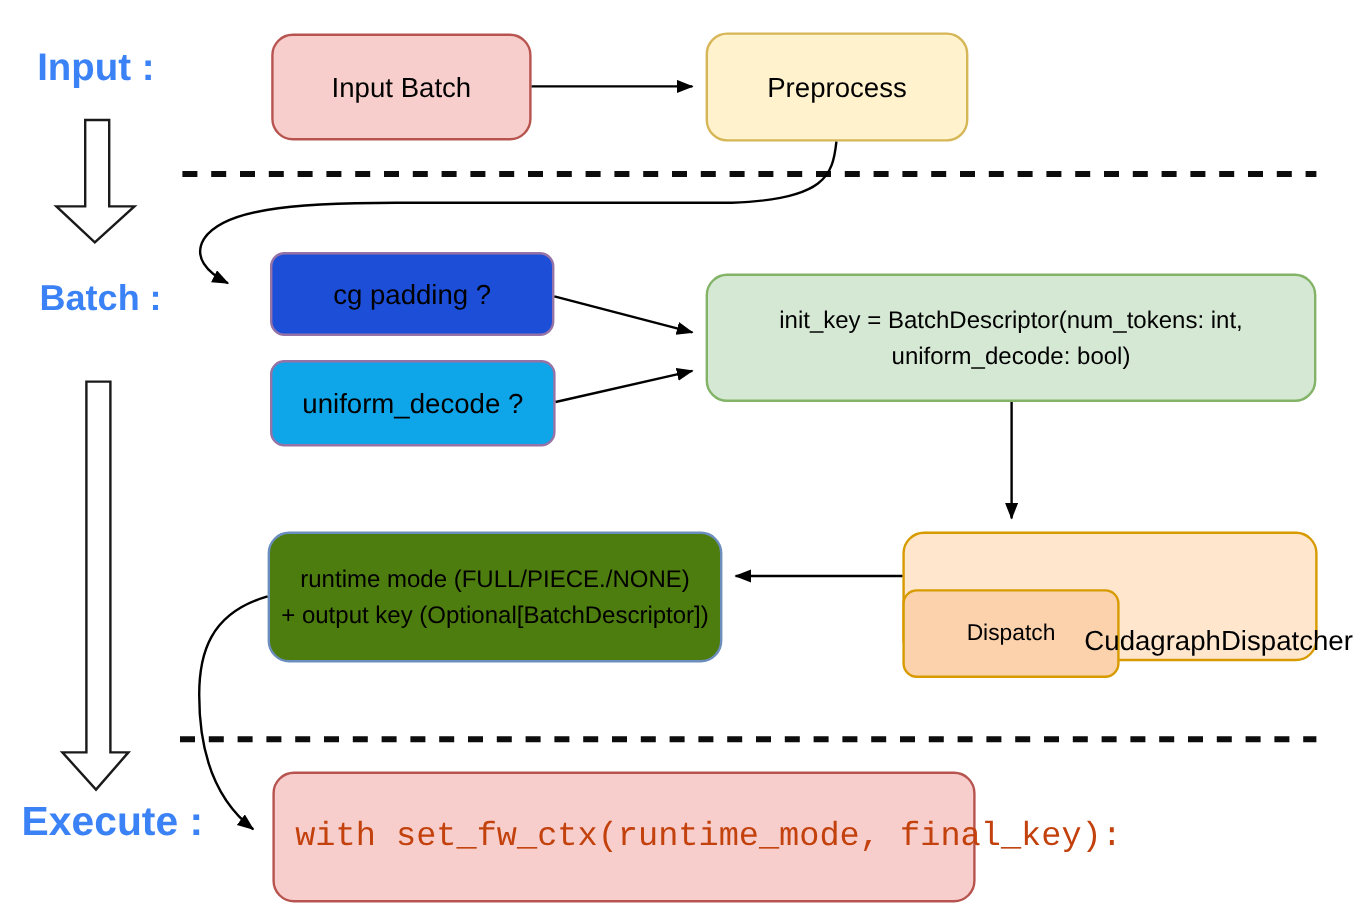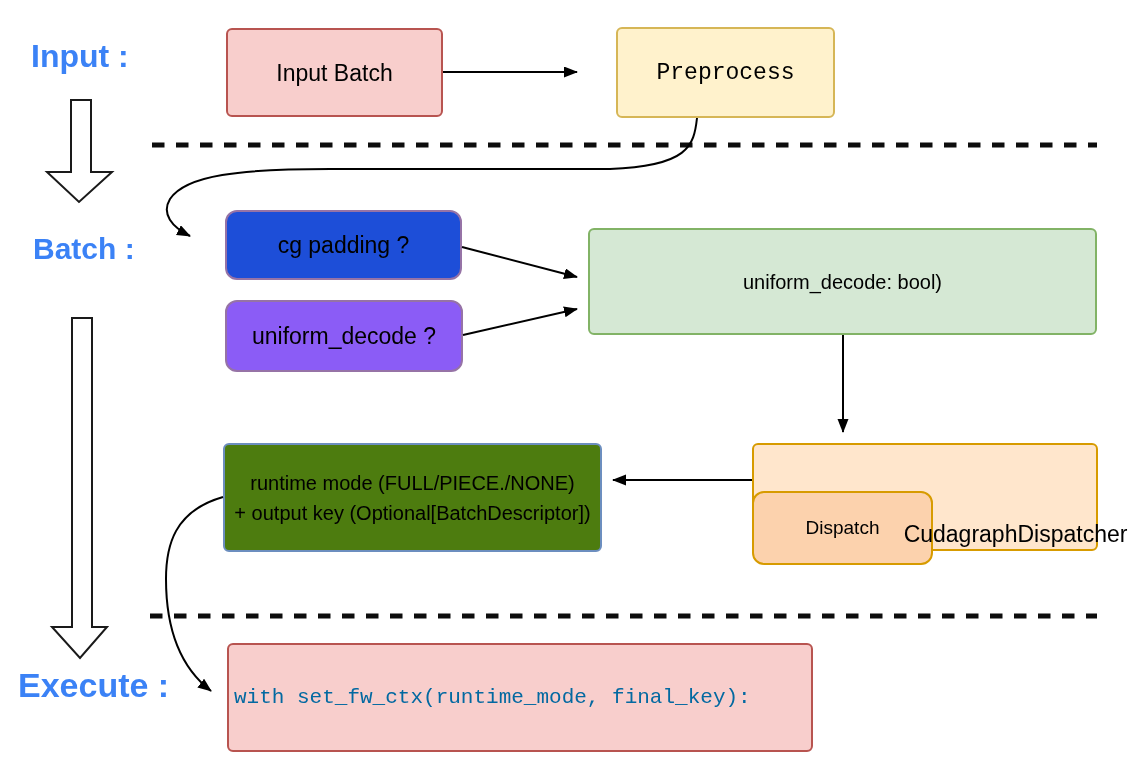--- a/index.html
+++ b/index.html
@@ -6,41 +6,41 @@
   #canvas{
     position:relative;width:1142px;height:770px;background:#ffffff;overflow:hidden;
     font-family:"Liberation Sans","DejaVu Sans",sans-serif;color:#000;
   }
   .stage-lbl{position:absolute;font-weight:bold;color:#3b82f6;white-space:nowrap;}
   #lbl-input{left:31px;top:38px;font-size:32px;}
   #lbl-plan{left:33px;top:232px;font-size:30px;}
   #lbl-execute{left:18px;top:666px;font-size:34px;}
 
   .node{
-    position:absolute;box-sizing:border-box;border:2px solid #000;border-radius:6px;
+    position:absolute;box-sizing:border-box;border:2px solid #000;border-radius:18px;
     display:flex;flex-direction:column;align-items:center;justify-content:center;
     text-align:center;font-size:23px;line-height:28px;color:#000;
   }
   #box-input-batch{left:226px;top:28px;width:217px;height:89px;background:#f8cecc;border-color:#b85450;}
-  #box-preprocess{left:616px;top:27px;width:219px;height:91px;background:#fff2cc;border-color:#d6b656;font-family:Liberation Mono, monospace;}
+  #box-preprocess{left:588px;top:27px;width:219px;height:91px;background:#fff2cc;border-color:#d6b656;}
   #box-cg-padding{left:225px;top:210px;width:237px;height:70px;background:#1d4ed8;border-color:#9673a6;border-radius:12px;}
-  #box-uniform-decode{left:225px;top:300px;width:238px;height:72px;background:#8b5cf6;border-color:#9673a6;border-radius:12px;}
+  #box-uniform-decode{left:225px;top:300px;width:238px;height:72px;background:#0ea5e9;border-color:#9673a6;border-radius:12px;}
   #box-init-key{left:588px;top:228px;width:509px;height:107px;background:#d5e8d4;border-color:#82b366;font-size:20px;line-height:30px;}
   #box-cudagraph{left:752px;top:443px;width:346px;height:108px;background:#ffe6cc;border-color:#d79b00;}
   #box-dispatch{left:752px;top:443px;width:181px;height:74px;background:#fcd2ad;border-color:#d79b00;font-size:19px;border-radius:12px;margin-top:48px;}
   #lbl-cudagraph{
     position:absolute;left:933px;top:443px;width:165px;height:108px;
     display:flex;align-items:flex-end;justify-content:center;
     font-size:23px;line-height:33px;text-align:center;
   }
   #box-runtime{left:223px;top:443px;width:379px;height:109px;background:#4d7c0f;border-color:#6c8ebf;font-size:20px;line-height:30px;}
   #box-code{
     left:227px;top:643px;width:586px;height:109px;background:#f8cecc;border-color:#b85450;
-    align-items:flex-start;padding-left:5px;
-    font-family:"Liberation Mono","DejaVu Sans Mono",monospace;font-size:21px;line-height:28px;color:#0369a1;
+    align-items:flex-start;padding-left:17px;
+    font-family:"Liberation Mono","DejaVu Sans Mono",monospace;font-size:28px;line-height:28px;color:#c2410c;
     text-align:left;
   }
   .code-line{white-space:pre;}
 
   #connectors{position:absolute;left:0;top:0;width:1142px;height:770px;pointer-events:none;}
   .conn{fill:none;stroke:#000;stroke-width:2;marker-end:url(#ah);}
   .dash{fill:none;stroke:#0d0d0d;stroke-width:5;stroke-dasharray:12.5 11.5;}
   .hollow{fill:#ffffff;stroke:#1a1a1a;stroke-width:2;stroke-linejoin:miter;}
 </style>
 </head>
@@ -62,20 +62,21 @@
 
   <div id="box-cg-padding" class="node">
     <span>cg padding ?</span>
   </div>
 
   <div id="box-uniform-decode" class="node">
     <span>uniform_decode ?</span>
   </div>
 
   <div id="box-init-key" class="node">
+    <span>init_key = BatchDescriptor(num_tokens: int,</span>
     <span>uniform_decode: bool)</span>
   </div>
 
   <div id="box-cudagraph" class="node"></div>
   <div id="box-dispatch" class="node">
     <span>Dispatch</span>
   </div>
   <div id="lbl-cudagraph">
     <span>Cudagraph</span>
     <span>Dispatcher</span>

